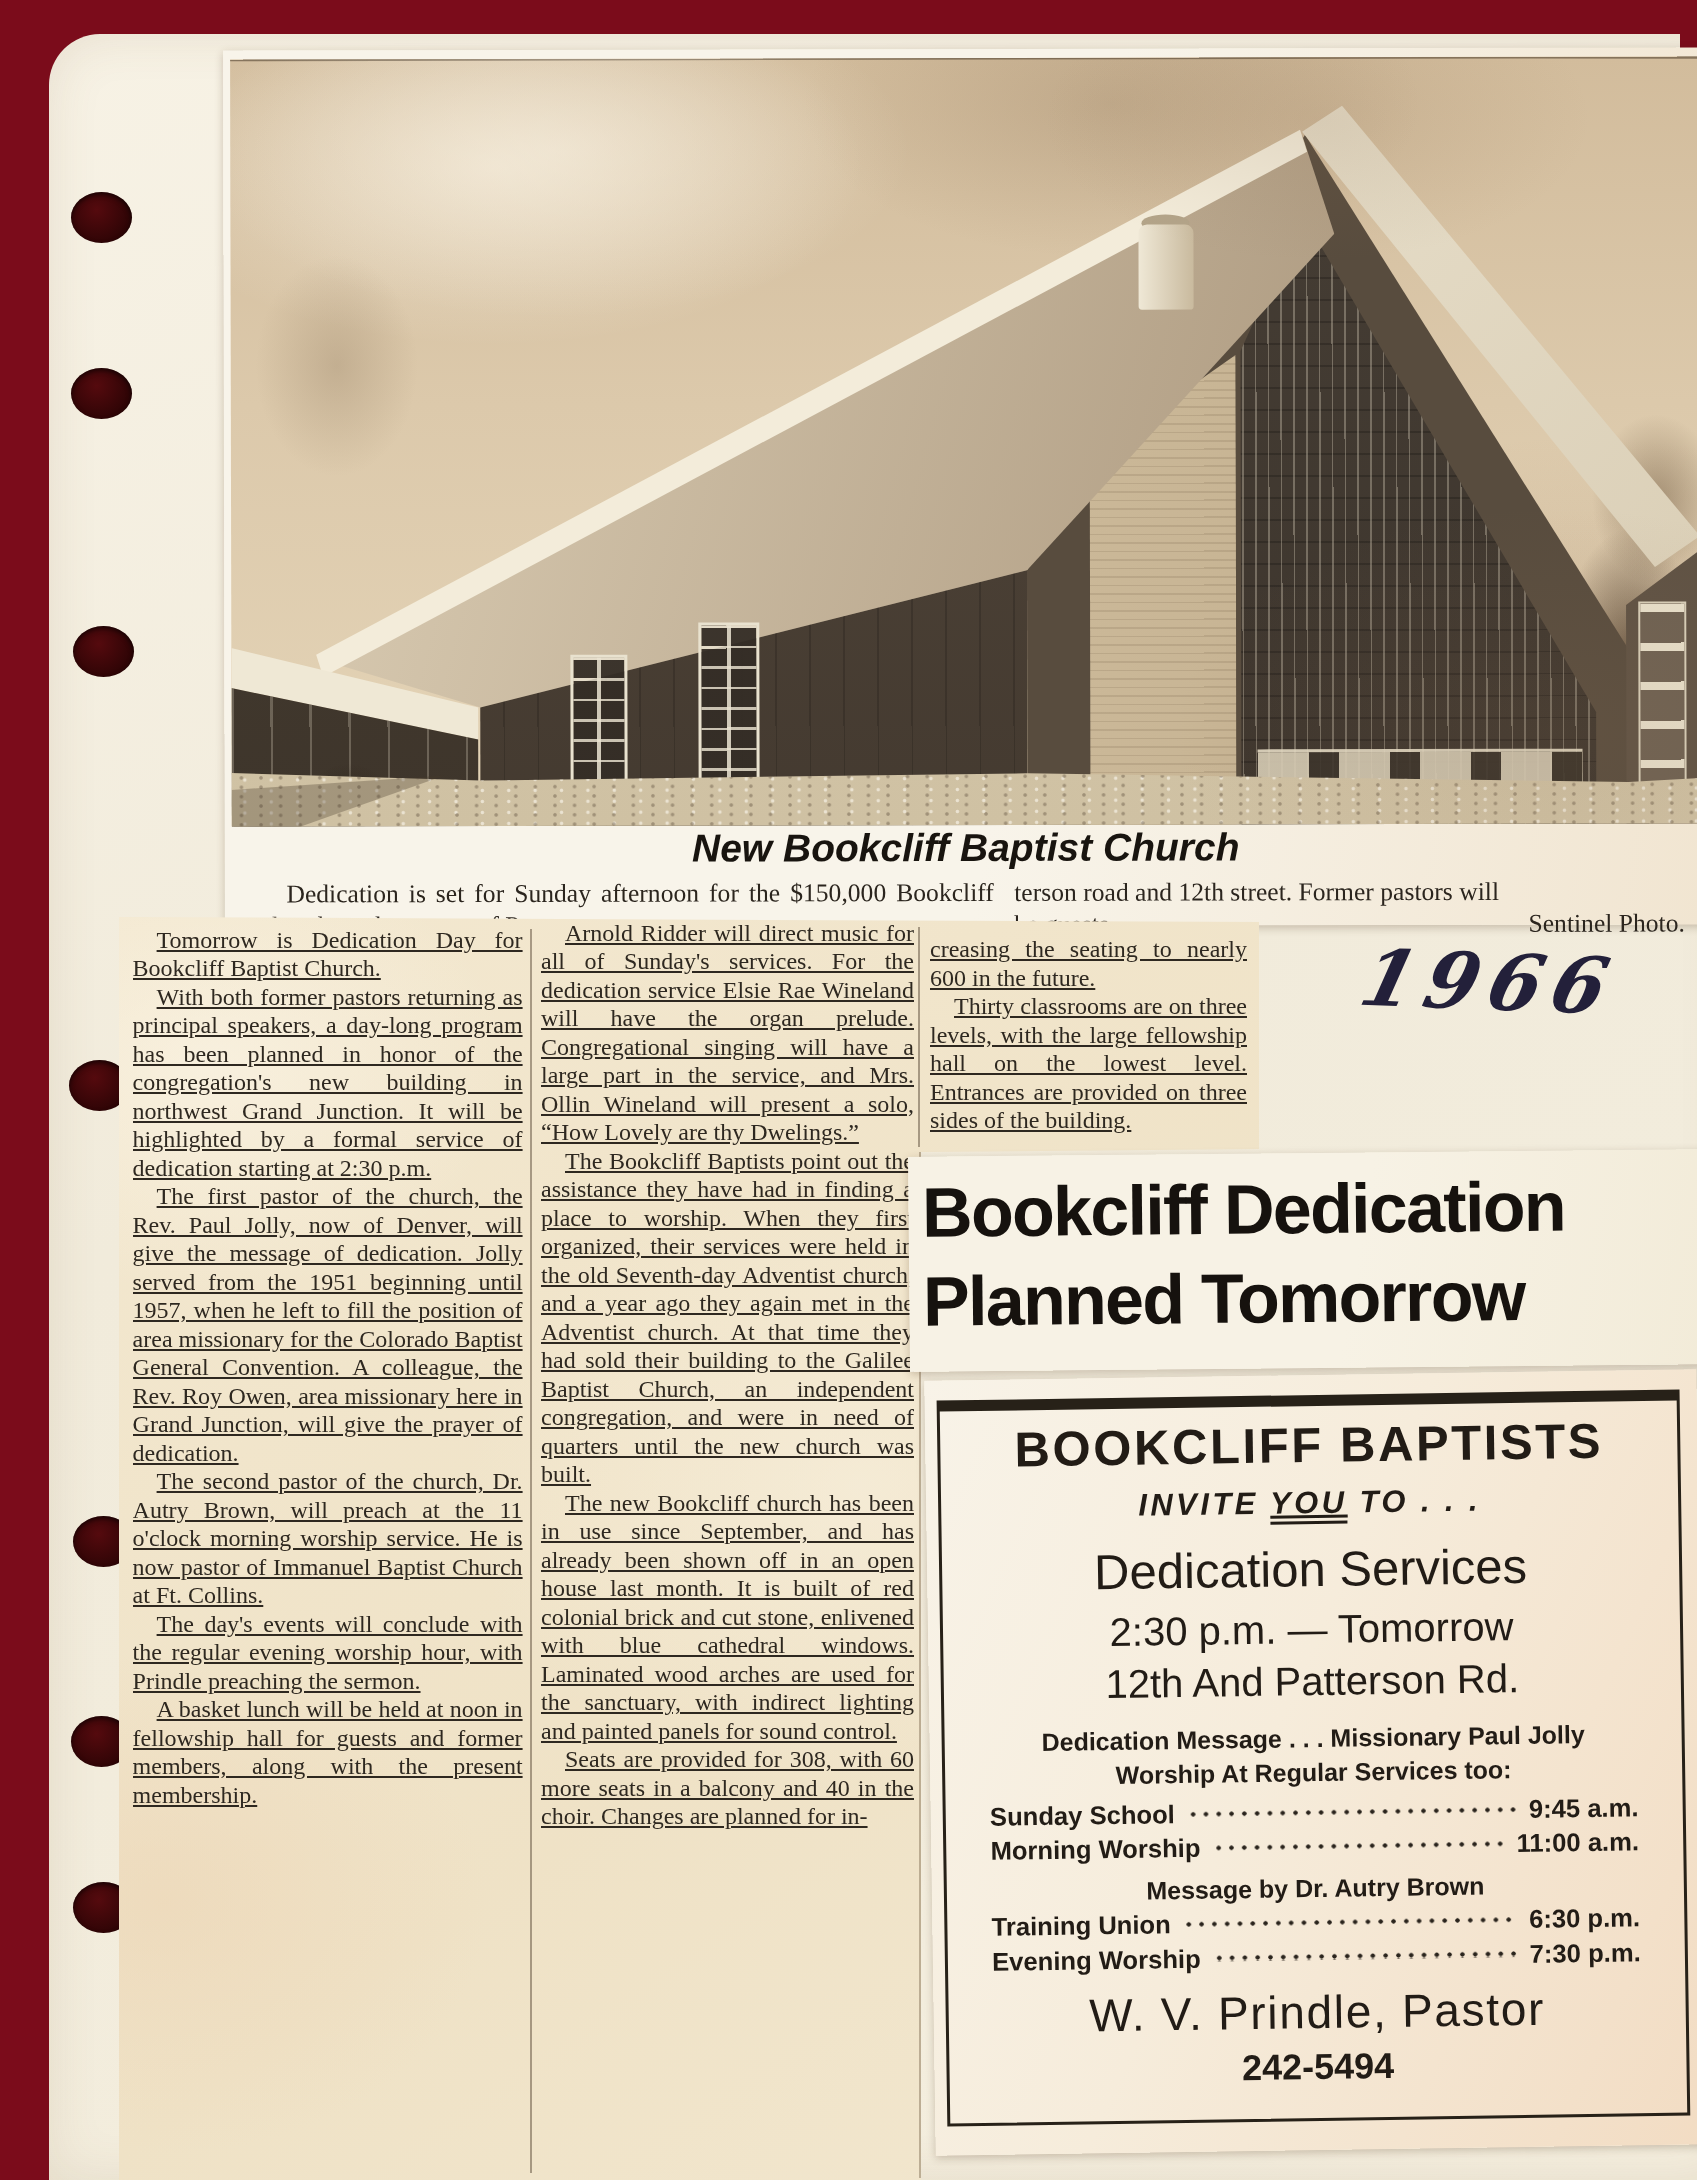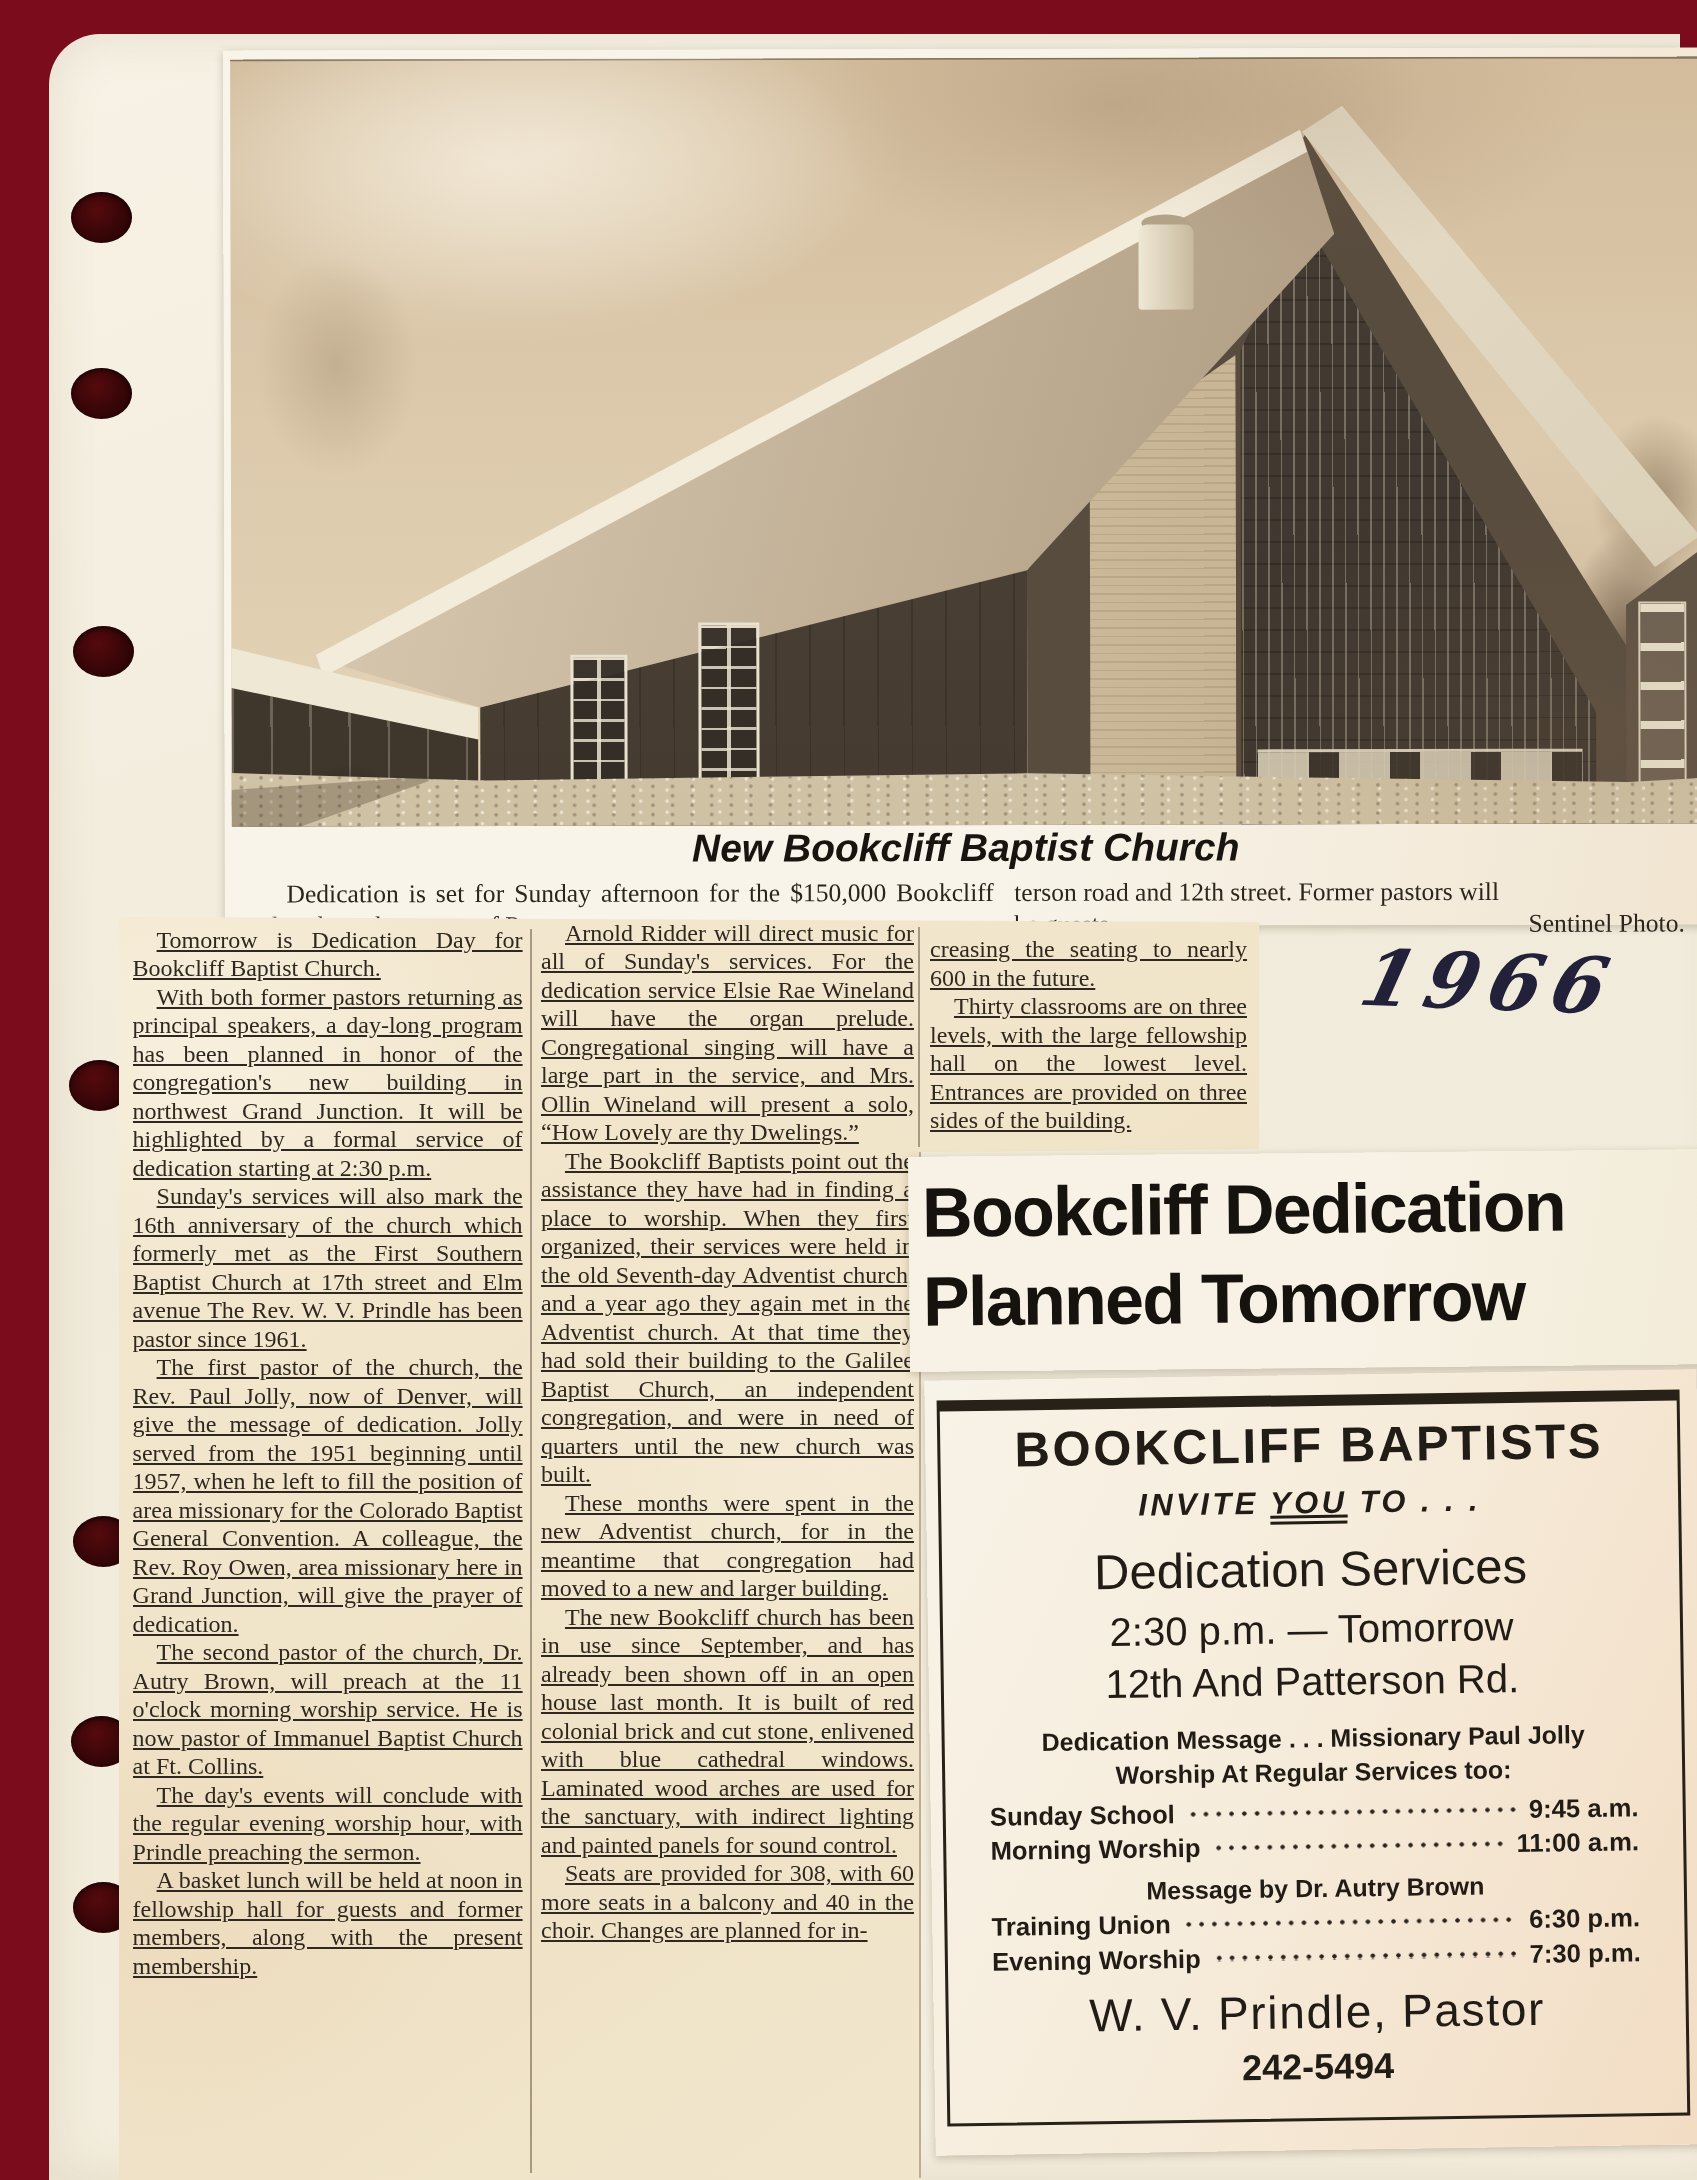--- a/index.html
+++ b/index.html
@@ -219,31 +219,29 @@
           <span>Sentinel Photo.</span>
         </div>
       </div>
     </div>
   </div>
 
   <div class="clip article-clip">
     <div class="col col1">
         <p class="para">Tomorrow is Dedication Day for Bookcliff Baptist Church.</p>
         <p class="para">With both former pastors returning as principal speakers, a day-long program has been planned in honor of the congregation's new building in northwest Grand Junction. It will be highlighted by a formal service of dedication starting at 2:30 p.m.</p>
-        <p class="para">Sunday's services will also mark the 16th anniversary of the church which formerly met as the First Southern Baptist Church at 17th street and Elm avenue The Rev. W. V. Prindle has been pastor since 1961.</p>
         <p class="para">The first pastor of the church, the Rev. Paul Jolly, now of Denver, will give the message of dedication. Jolly served from the 1951 beginning until 1957, when he left to fill the position of area missionary for the Colorado Baptist General Convention. A colleague, the Rev. Roy Owen, area missionary here in Grand Junction, will give the prayer of dedication.</p>
         <p class="para">The second pastor of the church, Dr. Autry Brown, will preach at the 11 o'clock morning worship service. He is now pastor of Immanuel Baptist Church at Ft. Collins.</p>
         <p class="para">The day's events will conclude with the regular evening worship hour, with Prindle preaching the sermon.</p>
         <p class="para">A basket lunch will be held at noon in fellowship hall for guests and former members, along with the present membership.</p>
       </div>
     <div class="rule-v rule1"></div>
     <div class="col col2">
         <p class="para">Arnold Ridder will direct music for all of Sunday's services. For the dedication service Elsie Rae Wineland will have the organ prelude. Congregational singing will have a large part in the service, and Mrs. Ollin Wineland will present a solo, “How Lovely are thy Dwelings.”</p>
         <p class="para">The Bookcliff Baptists point out the assistance they have had in finding a place to worship. When they first organized, their services were held in the old Seventh-day Adventist church, and a year ago they again met in the Adventist church. At that time they had sold their building to the Galilee Baptist Church, an independent congregation, and were in need of quarters until the new church was built.</p>
-        <p class="para">These months were spent in the new Adventist church, for in the meantime that congregation had moved to a new and larger building.</p>
         <p class="para">The new Bookcliff church has been in use since September, and has already been shown off in an open house last month. It is built of red colonial brick and cut stone, enlivened with blue cathedral windows. Laminated wood arches are used for the sanctuary, with indirect lighting and painted panels for sound control.</p>
         <p class="para">Seats are provided for 308, with 60 more seats in a balcony and 40 in the choir. Changes are planned for in-</p>
       </div>
     <div class="rule-v rule2"></div>
     <div class="col col3">
         <p class="para">creasing the seating to nearly 600 in the future.</p>
         <p class="para">Thirty classrooms are on three levels, with the large fellowship hall on the lowest level. Entrances are provided on three sides of the building.</p>
       </div>
     <div class="edgeR"></div>
   </div>

